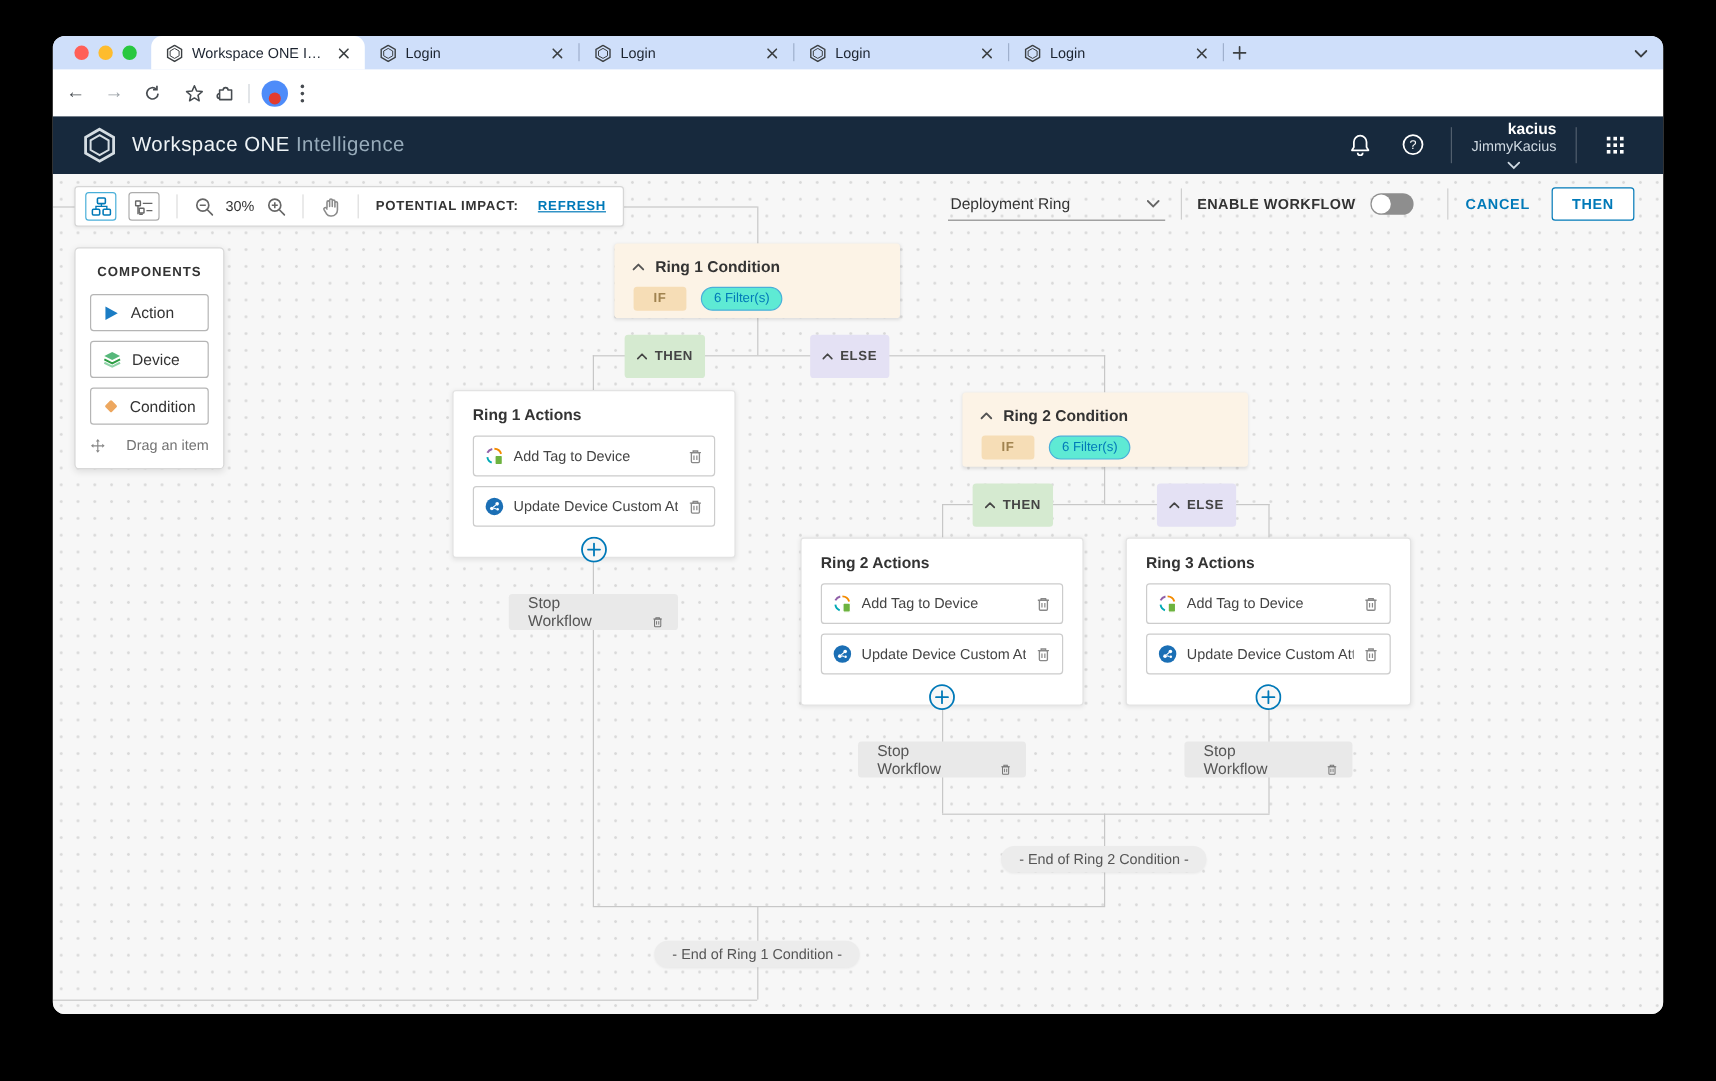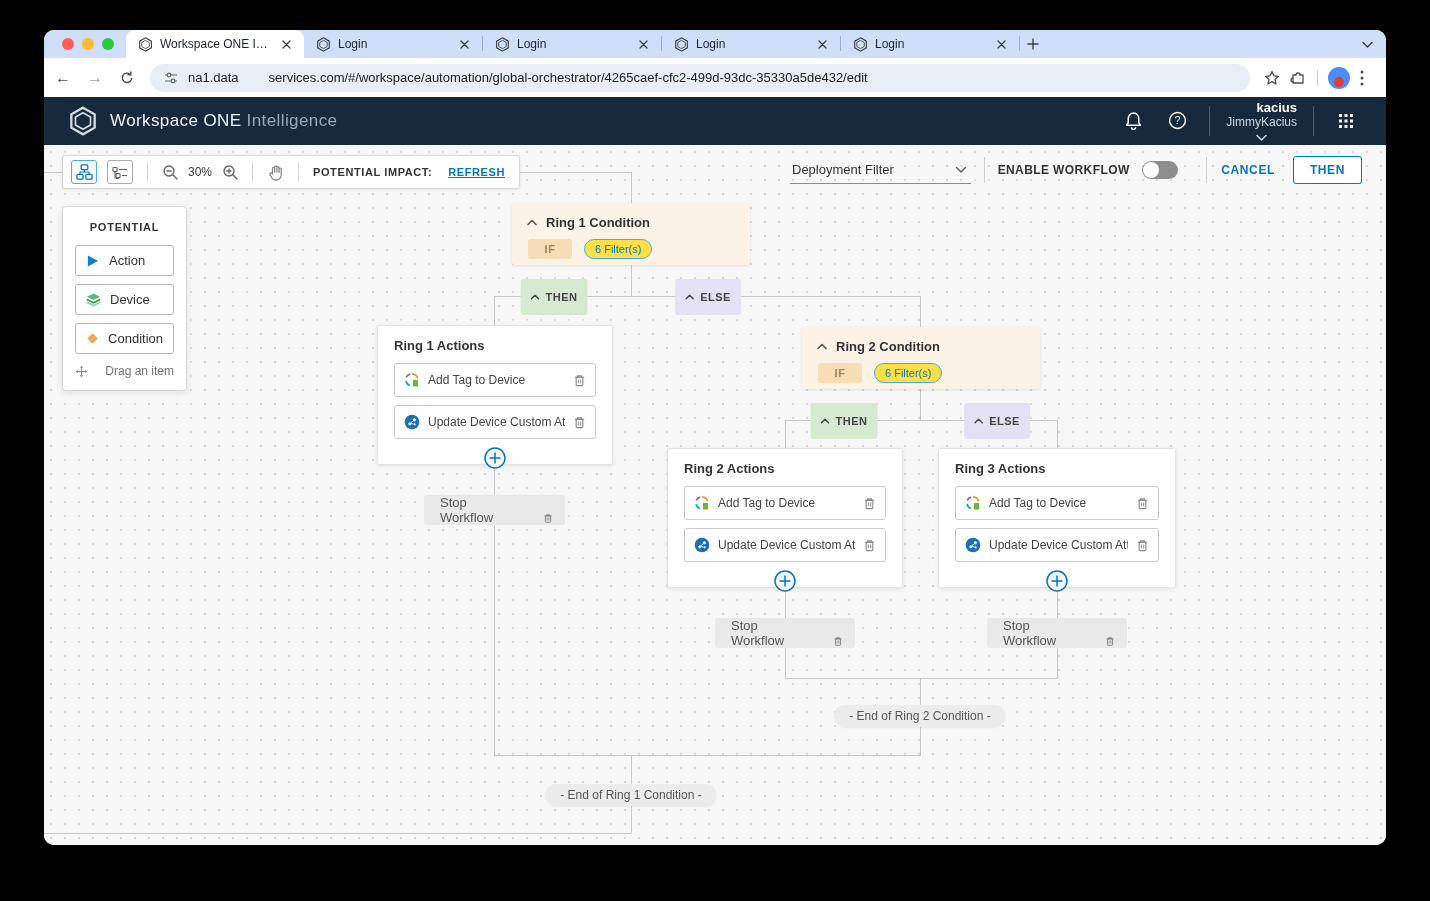--- a/index.html
+++ b/index.html
@@ -74,21 +74,21 @@
   .panel { position:absolute; left:18px; top:61px; width:125px; background:#fff; border:1px solid #d8d8d8; border-radius:4px; box-shadow:0 2px 6px rgba(0,0,0,.1); padding:14px 12px 12px; z-index:5; }
   .panel-title { font-size:11px; font-weight:bold; letter-spacing:.8px; color:#333; text-align:center; margin-bottom:12px; }
   .comp-btn { height:31px; border:1px solid #b5b5b5; border-radius:3px; background:#fff; display:flex; align-items:center; gap:9px; padding:0 10px; margin-bottom:8px; font-size:13px; color:#333; }
   .drag-hint { display:flex; align-items:center; justify-content:space-between; gap:6px; font-size:12px; color:#737373; margin-top:10px; }
 
   
   .cond-card { position:absolute; width:238px; height:62px; background:#fcf3e6; border-radius:3px; box-shadow:0 1px 3px rgba(0,0,0,.1); padding:12px 14px 0; z-index:3; }
   .cond-head { display:flex; align-items:center; gap:8px; font-size:13px; font-weight:bold; color:#333; }
   .cond-badges { display:flex; align-items:center; gap:12px; margin-top:9px; margin-left:2px; }
   .if-badge { width:44px; height:20px; background:#f6ddb6; border-radius:3px; font-size:11px; font-weight:bold; color:#a1834f; display:flex; align-items:center; justify-content:center; letter-spacing:.5px; }
-  .filter-pill { height:20px; padding:0 10px; border:1px solid #49afd9; border-radius:10px; background:#fde047; font-size:11px; color:#0079b8; display:flex; align-items:center; }
+  .filter-pill { height:20px; padding:0 10px; border:1px solid #49afd9; border-radius:10px; background:#5eead4; font-size:11px; color:#0079b8; display:flex; align-items:center; }
 
   
   .branch-badge { position:absolute; transform:translate(-50%,-50%); height:36px; padding:0 10px; border-radius:3px; display:flex; align-items:center; gap:6px; font-size:11px; font-weight:bold; color:#454545; letter-spacing:.5px; z-index:4; }
   .badge-then { background:#d5ead0; }
   .badge-else { background:#e4e1f4; }
 
   
   .ag-card { position:absolute; width:236px; height:140px; background:#fff; border:1px solid #e3e3e3; border-radius:3px; box-shadow:0 1px 4px rgba(0,0,0,.09); padding:12px 16px; z-index:3; }
   .ag-title { font-size:13px; font-weight:bold; color:#333; margin-bottom:10px; }
   .action-row { height:34px; border:1px solid #ccc; border-radius:3px; display:flex; align-items:center; gap:8px; padding:0 9px; margin-bottom:8px; background:#fff; }
@@ -314,27 +314,20 @@
   </div>
 
   <div class="urlbar">
     <span class="navbtn">←</span>
     <span class="navbtn dim">→</span>
     <span class="navbtn">
         <svg width="15" height="16" viewBox="0 0 16 16" style="color:#474c51">
           <use href="#i-reload"></use>
         </svg>
       </span>
-    <div class="omnibox">
-      <svg width="14" height="14" viewBox="0 0 14 14" style="color:#5f6368;flex:none">
-          <use href="#i-tune"></use>
-        </svg>
-      <span class="omni-host">na1.data</span>
-      <span class="omni-path">services.com/#/workspace/automation/global-orchestrator/4265caef-cfc2-499d-93dc-35330a5de432/edit</span>
-    </div>
     <div class="url-actions">
       <svg width="16" height="16" viewBox="0 0 16 16">
           <use href="#i-star"></use>
         </svg>
       <svg width="17" height="17" viewBox="0 0 17 17">
           <use href="#i-ext"></use>
         </svg>
       <span class="url-sep"></span>
       <span class="avatar"></span>
       <svg width="4" height="16" viewBox="0 0 4 16">
@@ -427,37 +420,37 @@
       <svg width="17" height="17" viewBox="0 0 17 17" style="color:#8a8a8a">
           <use href="#i-hand"></use>
         </svg>
       <span class="tsep"></span>
       <span class="impact">POTENTIAL IMPACT:</span>
       <span class="refresh">REFRESH</span>
     </div>
 
     <div class="wf-controls">
       <div class="trigger-select">
-        <span>Deployment Filter</span>
+        <span>Deployment Ring</span>
         <svg width="12" height="9" viewBox="0 0 11 9" style="color:#666">
             <use href="#i-chevdown"></use>
           </svg>
       </div>
       <span class="ctl-sep"></span>
       <span class="enable-label">ENABLE WORKFLOW</span>
       <span class="toggle">
           <span class="knob"></span>
         </span>
       <span class="ctl-sep" style="margin-left:28px"></span>
       <span class="cancel-btn">CANCEL</span>
       <span class="save-btn">THEN</span>
     </div>
 
     <div class="panel">
-      <div class="panel-title">POTENTIAL</div>
+      <div class="panel-title">COMPONENTS</div>
       <div class="comp-btn">
         <svg width="14" height="14" viewBox="0 0 15 15">
             <use href="#i-play"></use>
           </svg>
         <span>Action</span>
       </div>
       <div class="comp-btn">
         <svg width="15" height="15" viewBox="0 0 16 16">
             <use href="#i-layers"></use>
           </svg>

